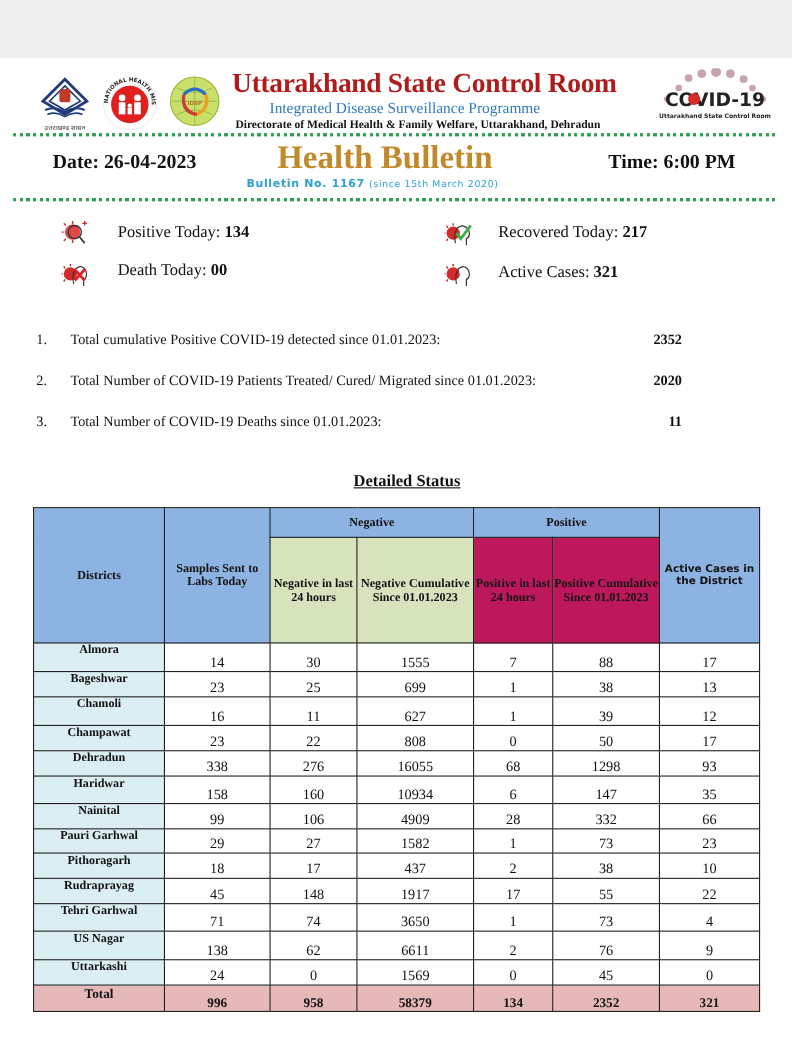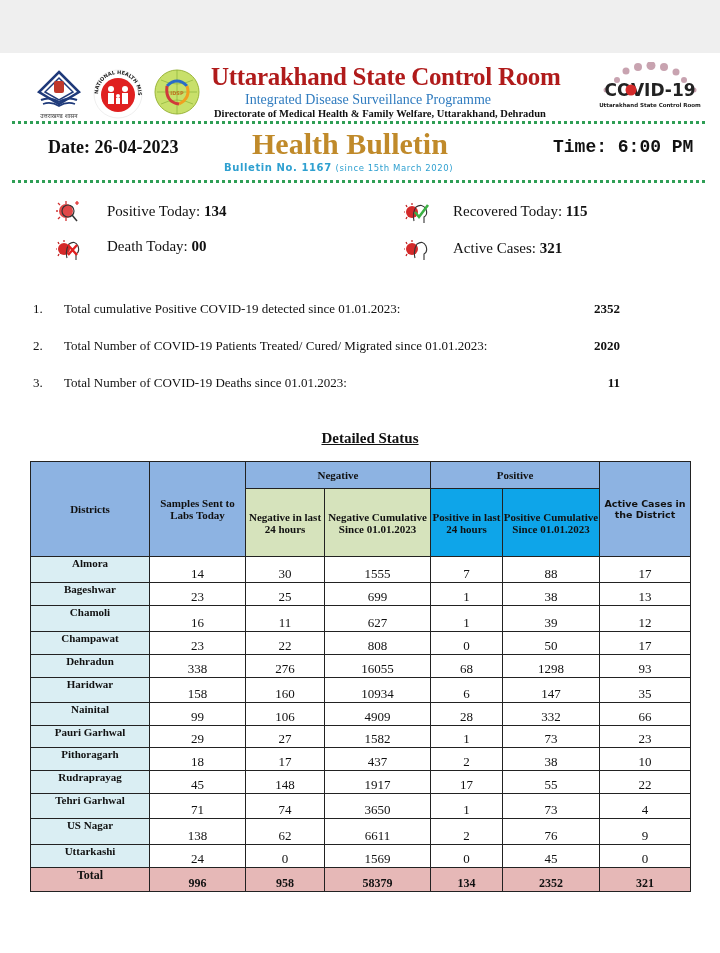--- a/index.html
+++ b/index.html
@@ -6,40 +6,40 @@
   body { width:720px; height:953px; background:#ffffff; position:relative; overflow:hidden; font-family:"Liberation Serif", serif; color:#111; }
   .topbar { position:absolute; left:0; top:0; width:720px; height:53px; background:#efefef; }
   
   .logo { position:absolute; }
   .title-main { position:absolute; left:211px; top:63px; font-family:"Liberation Serif", serif; font-weight:bold; font-size:25px; color:#b01b1b; letter-spacing:-0.3px; white-space:nowrap; }
   .title-sub { position:absolute; left:245px; top:92px; font-weight:normal; font-size:14px; color:#2f7bbf; white-space:nowrap; }
   .title-dir { position:absolute; left:214px; top:108px; font-weight:bold; font-size:10.5px; color:#111; white-space:nowrap; }
   .dotline { position:absolute; left:12px; width:696px; height:3px;
      background-image: repeating-linear-gradient(90deg, #2e9e55 0 3px, transparent 3px 6px); }
   .date { position:absolute; left:48px; top:137px; font-weight:bold; font-size:18px; white-space:nowrap; }
-  .time { position:absolute; left:553px; top:137px; font-weight:bold; font-size:18px; white-space:nowrap;font-family:Liberation Mono, monospace; }
+  .time { position:absolute; left:553px; top:137px; font-weight:bold; font-size:18px; white-space:nowrap; }
   .hb { position:absolute; left:252px; top:127px; font-weight:bold; font-size:30px; color:#c08a2a; white-space:nowrap; }
   .bno { position:absolute; left:224px; top:162px; font-family:"DejaVu Sans", sans-serif; font-size:10px; color:#2fa0d0; letter-spacing:0.6px; white-space:nowrap; }
   .bno b { font-weight:bold; }
   .bno .small { font-size:8.5px; }
   
   .sum { position:absolute; font-size:15px; white-space:nowrap; }
   .sum b { font-weight:bold; }
   .sicon { position:absolute; width:26px; height:26px; }
   
   .li-num { position:absolute; left:33px; font-size:13px; }
   .li-txt { position:absolute; left:64px; font-size:13px; white-space:nowrap; }
   .li-val { position:absolute; font-size:13px; font-weight:bold; text-align:right; width:60px; }
   .ds { position:absolute; left:0; width:740px; text-align:center; top:430px; font-weight:bold; font-size:15px; text-decoration:underline; }
   
   table.t { position:absolute; left:30px; top:461px; width:660px; border-collapse:collapse; table-layout:fixed; font-family:"Liberation Serif", serif; }
   table.t td, table.t th { border:1px solid #222; text-align:center; padding:0; }
   .hblue { background:#8db3e2; font-weight:bold; font-size:11px; }
   .hgreen { background:#d6e3bc; font-weight:bold; font-size:11px; }
-  .horange { background:#0ea5e9; font-weight:bold; font-size:11px; }
+  .horange { background:#be185d; font-weight:bold; font-size:11px; }
   .hactive { font-family:"DejaVu Sans", sans-serif; font-size:9.5px; }
   .dist { background:#daeef3; font-weight:bold; font-size:11px; vertical-align:top; }
   td.num { font-size:13px; vertical-align:bottom; padding-bottom:1px; }
   tr.total td { background:#e6b8b7; font-weight:bold; font-size:12px; }
 </style>
 </head>
 <body>
 
 <div class="topbar"></div>
 
@@ -133,21 +133,21 @@
     <g stroke="#c02020" stroke-width="1.2">
         <line x1="8" y1="4" x2="8" y2="6"></line>
         <line x1="1" y1="13" x2="0" y2="13"></line>
         <line x1="3" y1="8" x2="2" y2="6"></line>
         <line x1="3" y1="18" x2="2" y2="20"></line>
       </g>
     <path d="M10,22 Q8,14 12,8 Q18,4 22,10 Q24,16 20,18 L20,24" fill="none" stroke="#333" stroke-width="1.1"></path>
     <path d="M11,13 L15,18 L24,6" fill="none" stroke="#3cb043" stroke-width="2.6"></path>
   </svg>
 </div>
-<div class="sum" style="left:453px;top:203px;"><span>Recovered Today: </span><b>115</b></div>
+<div class="sum" style="left:453px;top:203px;"><span>Recovered Today: </span><b>217</b></div>
 
 <div class="sicon" style="left:55px;top:236px;">
   <svg width="26" height="26" viewBox="0 0 26 26">
     <circle cx="9" cy="13" r="6" fill="#d42a2a"></circle>
     <g stroke="#c02020" stroke-width="1.2">
         <line x1="9" y1="4" x2="9" y2="6"></line>
         <line x1="2" y1="13" x2="1" y2="13"></line>
         <line x1="4" y1="8" x2="3" y2="6"></line>
         <line x1="4" y1="18" x2="3" y2="20"></line>
       </g>
@@ -198,21 +198,21 @@
       <col style="width:91px">
   </colgroup>
   <thead>
     <tr style="height:27px;">
       <th rowspan="2" class="hblue">Districts</th>
       <th rowspan="2" class="hblue">Samples Sent to Labs Today</th>
       <th colspan="2" class="hblue">Negative</th>
       <th colspan="2" class="hblue">Positive</th>
       <th rowspan="2" class="hblue hactive">Active Cases in the District</th>
     </tr>
-    <tr style="height:68px;">
+    <tr style="height:96px;">
       <th class="hgreen">Negative in last 24 hours</th>
       <th class="hgreen">Negative Cumulative Since 01.01.2023</th>
       <th class="horange">Positive in last 24 hours</th>
       <th class="horange">Positive Cumulative Since 01.01.2023</th>
     </tr>
   </thead>
   <tbody id="tbody">
       <tr style="height: 26px;">
         <td class="dist">Almora</td>
         <td class="num">14</td>

